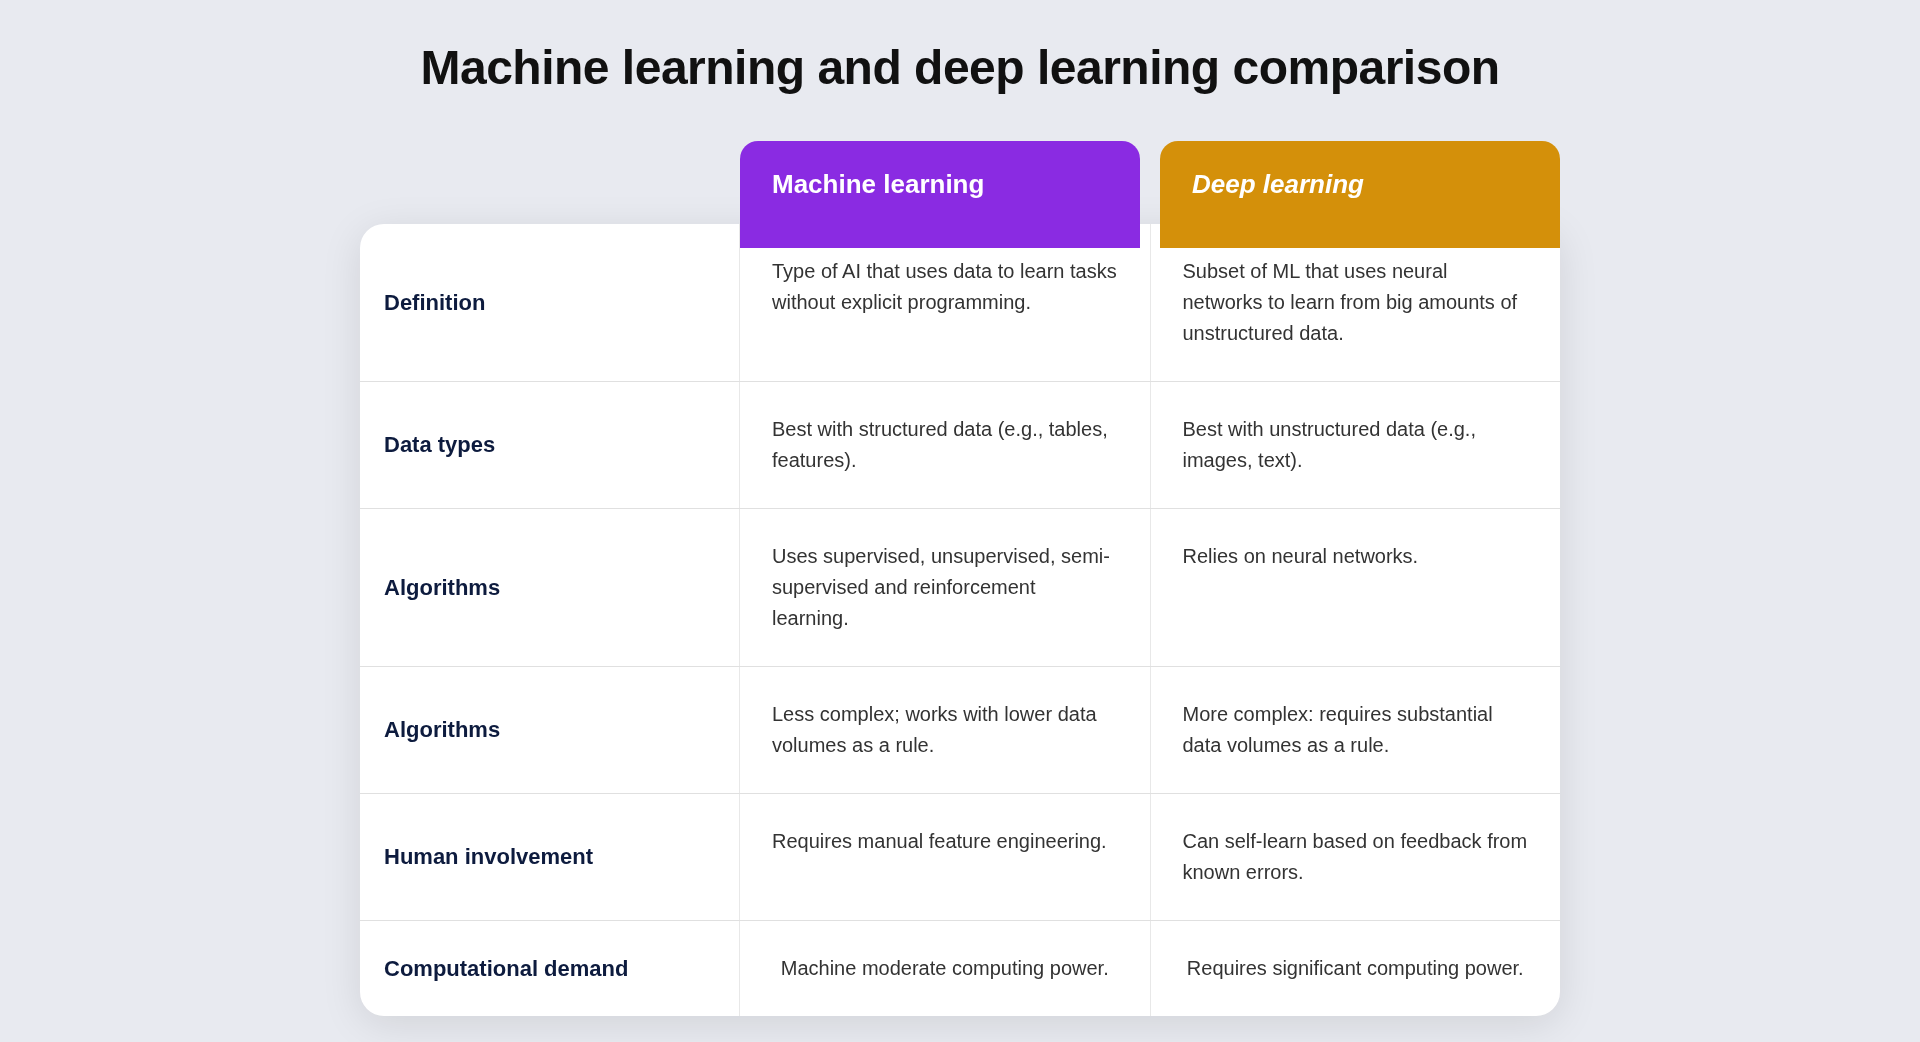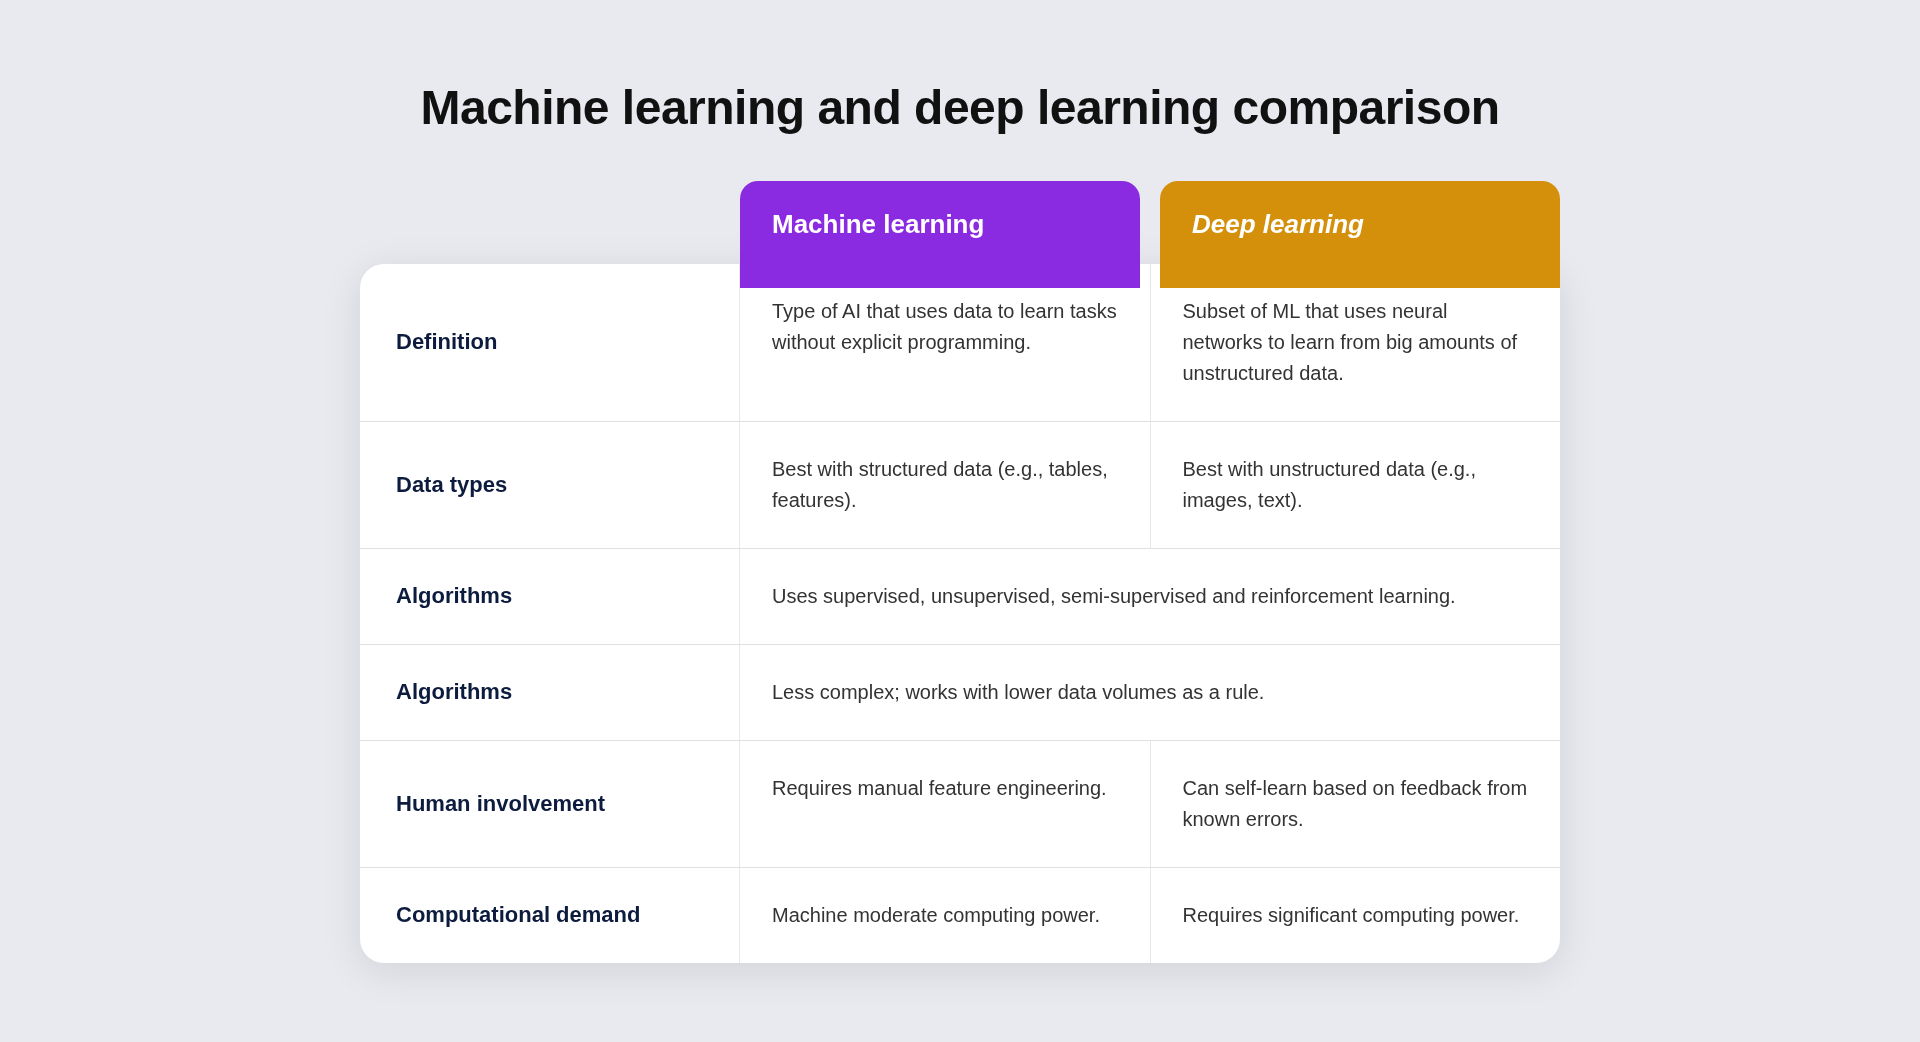--- a/index.html
+++ b/index.html
@@ -69,26 +69,27 @@
     }
 
     .table-row {
       display: flex;
       align-items: stretch;
       border-bottom: 1px solid #e0e0e0;
     }
 
     .table-row:last-child {
       border-bottom: none;
+      text-align: center;
     }
 
     .row-label {
       width: 380px;
       min-width: 380px;
-      padding: 32px 36px;
+      padding: 32px 24px;
       font-size: 22px;
       font-weight: 700;
       color: #0d1b3e;
       display: flex;
       align-items: center;
       border-right: 1px solid #e8e8e8;
     }
 
     .row-cell {
       flex: 1;
@@ -122,24 +123,26 @@
         <div class="row-cell">Subset of ML that uses neural networks to learn from big amounts of unstructured data.</div>
       </div>
       <div class="table-row">
         <div class="row-label">Data types</div>
         <div class="row-cell">Best with structured data (e.g., tables, features).</div>
         <div class="row-cell">Best with unstructured data (e.g., images, text).</div>
       </div>
       <div class="table-row">
         <div class="row-label">Algorithms</div>
         <div class="row-cell">Uses supervised, unsupervised, semi-supervised and reinforcement learning.</div>
+        <div class="row-cell">Relies on neural networks.</div>
       </div>
       <div class="table-row">
         <div class="row-label">Algorithms</div>
         <div class="row-cell">Less complex; works with lower data volumes as a rule.</div>
+        <div class="row-cell">More complex: requires substantial data volumes as a rule.</div>
       </div>
       <div class="table-row">
         <div class="row-label">Human involvement</div>
         <div class="row-cell">Requires manual feature engineering.</div>
         <div class="row-cell">Can self-learn based on feedback from known errors.</div>
       </div>
       <div class="table-row">
         <div class="row-label">Computational demand</div>
         <div class="row-cell">Machine moderate computing power.</div>
         <div class="row-cell">Requires significant computing power.</div>

